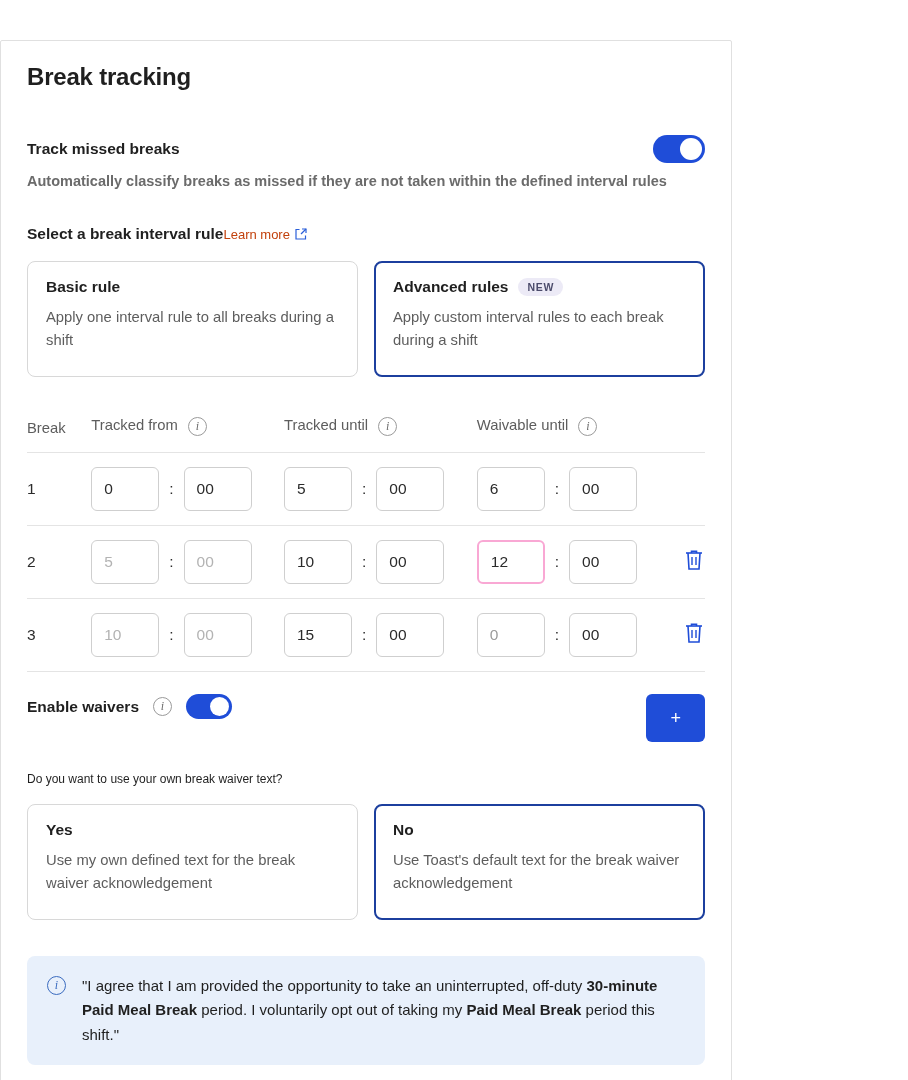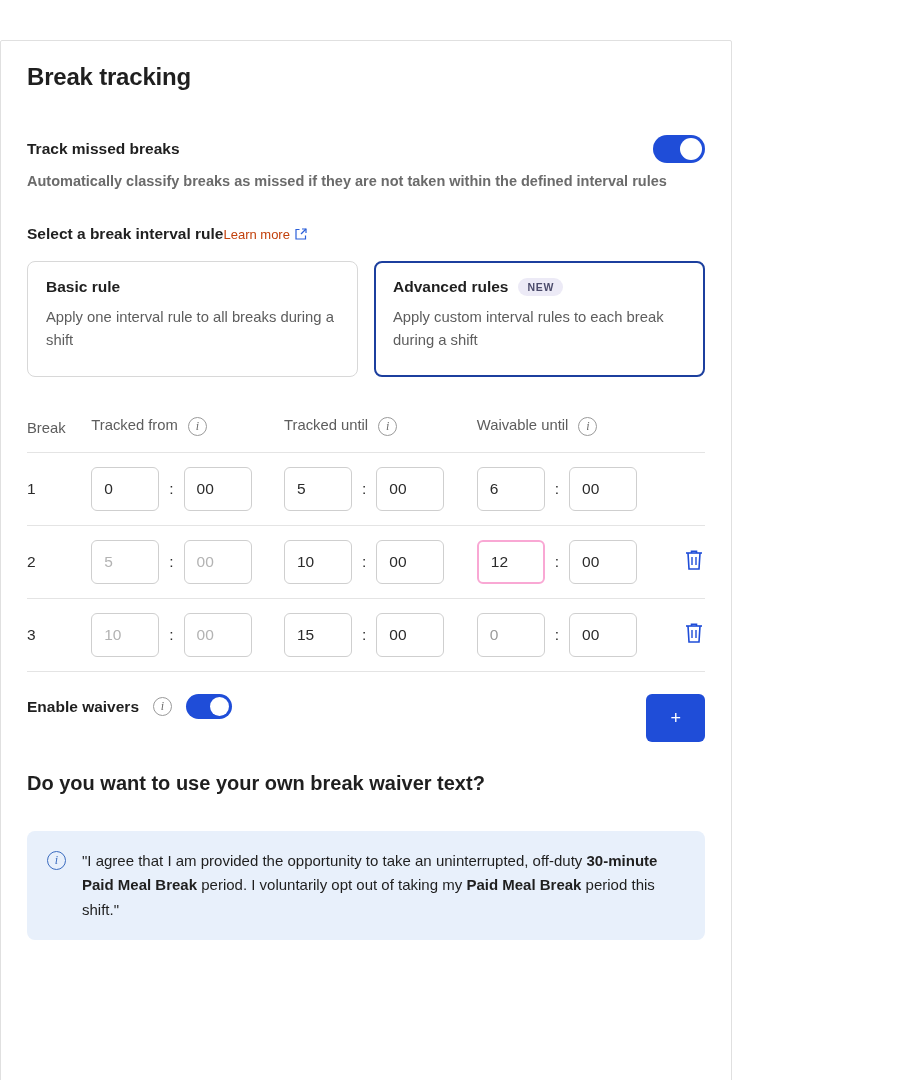--- a/index.html
+++ b/index.html
@@ -217,22 +217,22 @@
     font-weight: bold;
     font-family: "Liberation Sans", sans-serif;
     cursor: pointer;
     display: inline-flex;
     align-items: center;
     gap: 14px;
   }
   .plus { font-size: 18px; font-weight: normal; }
   .question {
     margin-top: 30px;
-    font-size: 20px;
-    font-weight: bold;
+    font-size: 12px;
+    font-weight: normal;
     color: #1f1f1f;
   }
   .callout {
     margin-top: 36px;
     background: #e8f0fb;
     border-radius: 8px;
     padding: 18px 20px;
     display: flex;
     gap: 16px;
     align-items: flex-start;
@@ -418,20 +418,30 @@
         <span class="knob"></span>
       </span>
     </div>
     <button class="primary-btn">
       <span class="plus">+</span>
     </button>
   </div>
 
   <div class="question">Do you want to use your own break waiver text?</div>
 
+  <div class="choice-row">
+    <div class="choice">
+      <div class="choice-title">Yes</div>
+      <div class="choice-desc">Use my own defined text for the break waiver acknowledgement</div>
+    </div>
+    <div class="choice selected">
+      <div class="choice-title">No</div>
+      <div class="choice-desc">Use Toast's default text for the break waiver acknowledgement</div>
+    </div>
+  </div>
 
   <div class="callout">
     <span class="info-icon">i</span>
     <div class="callout-text">
       <span>"I agree that I am provided the opportunity to take an uninterrupted, off-duty </span><b>30-minute Paid Meal Break</b><span> period. I voluntarily opt out of taking my </span><b>Paid Meal Break</b><span> period this shift."</span>
     </div>
   </div>
 
 </div>
 

